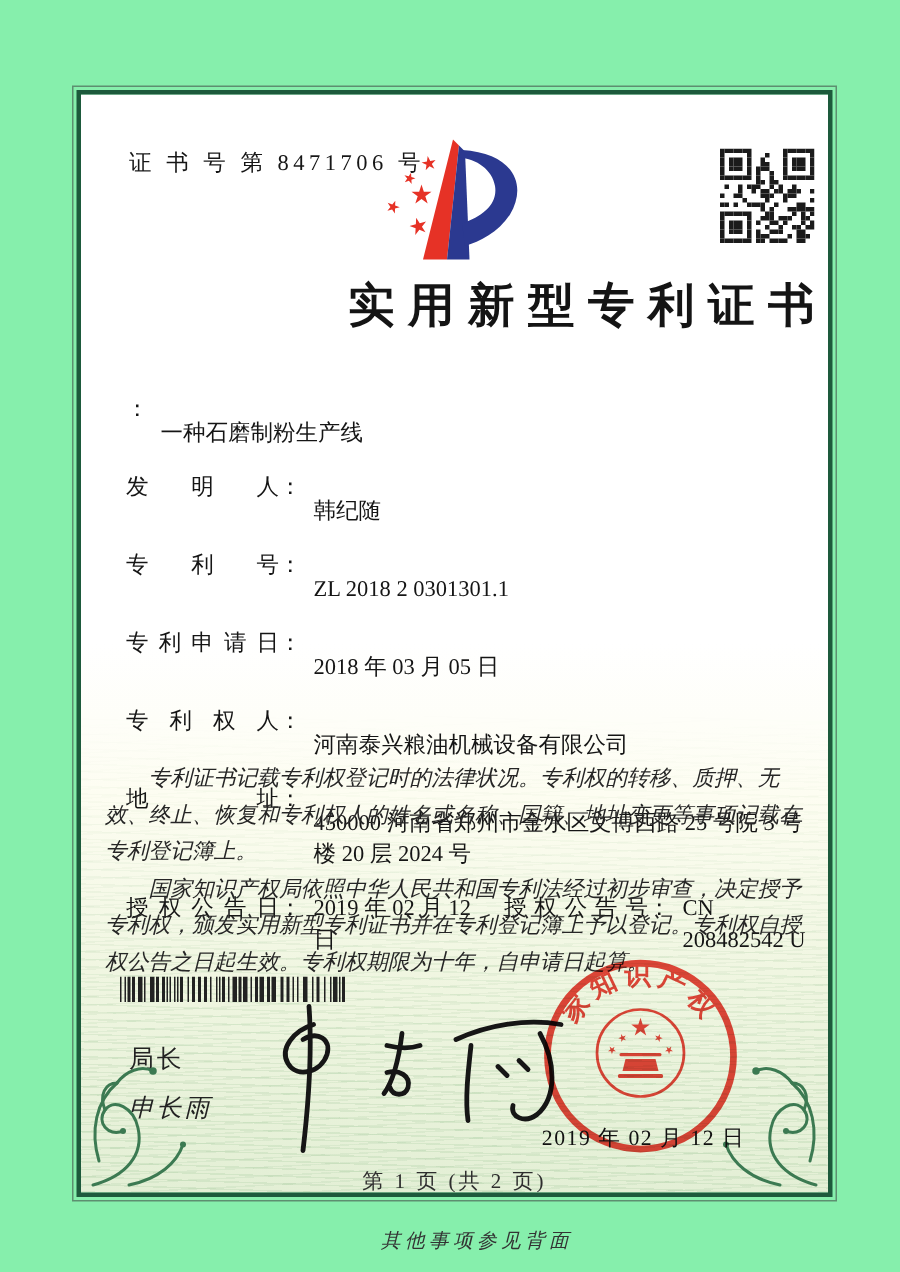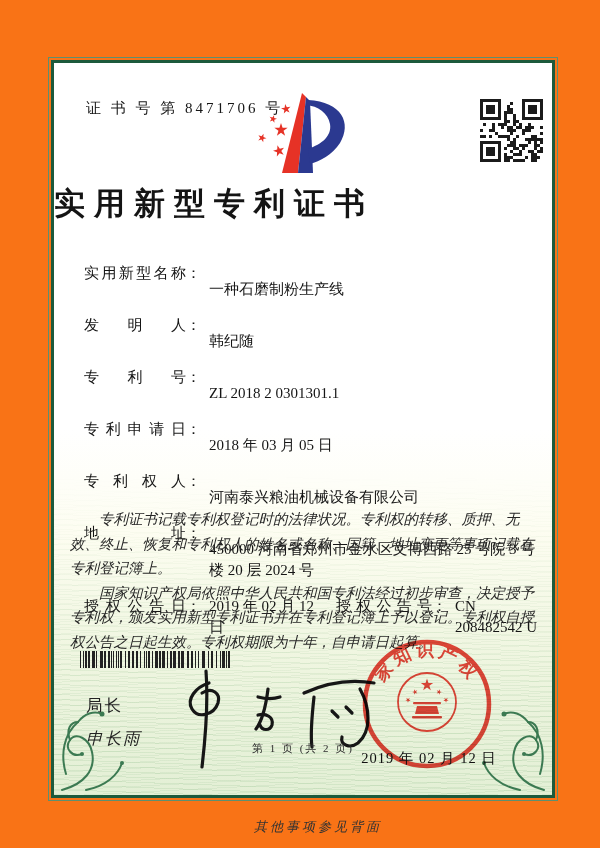--- a/index.html
+++ b/index.html
@@ -1,21 +1,21 @@
 <!DOCTYPE html>
 <html><head>
 <meta charset="utf-8">
 <style>
   html,body{margin:0;padding:0;}
   body{
     width:600px;height:848px;background:#ffffff;
     font-family:"Liberation Serif","DejaVu Serif",serif;
     color:#1c1c1c;position:relative;overflow:hidden;
   }
-  .sheet{position:absolute;inset:0;background:#f97316;}
+  .sheet{position:absolute;inset:0;background:#86efac;}
 
   
   .frame{
     position:absolute;left:48px;top:57px;width:510px;height:744px;
     border:1px solid #5d8f70;padding:2px;box-sizing:border-box;
   }
   .frame-inner{
     position:relative;width:100%;height:100%;box-sizing:border-box;
     border:3px solid #1d5a3c;overflow:hidden;
     background:linear-gradient(180deg,#ffffff 0%,#ffffff 50%,#fdfdf1 64%,#f0f6e1 80%,#e3efd5 100%);
@@ -28,21 +28,21 @@
     -webkit-mask-image:linear-gradient(180deg,transparent,#000 75%);
             mask-image:linear-gradient(180deg,transparent,#000 75%);
   }
 
   
   .cert-number{position:absolute;left:32px;top:36px;font-size:15px;letter-spacing:3px;color:#161616;}
   .logo{position:absolute;left:192px;top:26px;}
   .qr{position:absolute;left:426px;top:36px;}
   .qr svg{fill:#1b1b1b;}
   .main-title{
-    position:absolute;left:0;right:0;top:120px;text-align:left;
+    position:absolute;left:0;right:0;top:120px;text-align:right;
     font-size:31px;font-weight:700;letter-spacing:9px;color:#141414;
   }
 
   
   .fields{position:absolute;left:30px;top:200px;width:458px;}
   .frow{display:flex;margin-bottom:15px;font-size:15px;line-height:21px;color:#151515;}
   .flabel{flex:0 0 102px;width:102px;text-align:justify;text-align-last:justify;}
   .fcolon{margin:0 8px 0 0;}
   .fvalue{flex:1;margin-top:16px;}
   .fpair2{display:flex;margin-left:14px;}
@@ -60,22 +60,22 @@
     position:absolute;left:32px;font-size:16.5px;letter-spacing:2px;color:#222;
     font-family:"Liberation Sans","DejaVu Sans",sans-serif;
   }
   .sig-title{top:632px;} .sig-name{top:665px;font-style:italic;}
   .signature-svg{position:absolute;left:92px;top:600px;}
 
   .seal-svg{position:absolute;left:288px;top:556px;mix-blend-mode:multiply;opacity:.92;}
   .seal-date{position:absolute;left:300px;top:686px;width:150px;text-align:center;
     font-size:14.5px;letter-spacing:1px;color:#111;z-index:5;}
 
-  .page-info{position:absolute;left:0;right:0;top:678px;text-align:center;
-    font-size:11px;letter-spacing:2px;color:#2e2e2e;}
+  .page-info{position:absolute;left:0;right:0;top:716px;text-align:center;
+    font-size:14px;letter-spacing:2px;color:#2e2e2e;}
 
   .flourish{position:absolute;bottom:2px;stroke:#3c7a52;fill:none;
     stroke-width:2;stroke-linecap:round;}
   .flourish.left{left:2px;}
   .flourish.right{right:2px;transform:scaleX(-1);}
 
   .back-note{position:absolute;left:0;right:0;top:818px;text-align:center;
     font-size:13px;letter-spacing:3px;font-style:italic;color:#333;padding-left:36px;}
   .hidden-defs{position:absolute;width:0;height:0;}
 </style>
@@ -319,21 +319,20 @@
             <rect x="12" y="60" width="3" height="3"></rect>
             <rect x="15" y="60" width="3" height="3"></rect>
             <rect x="18" y="60" width="3" height="3"></rect>
           </svg>
       </div>
 
       <div class="main-title">实用新型专利证书</div>
 
       <div class="fields">
         <div class="frow">
-          <span class="flabel">实用新型名称</span>
             <span class="fcolon">：</span>
           <span class="fvalue">一种石磨制粉生产线</span>
         </div>
         <div class="frow">
           <span class="flabel">发明人</span>
             <span class="fcolon">：</span>
           <span class="fvalue">韩纪随</span>
         </div>
         <div class="frow">
           <span class="flabel">专利号</span>

